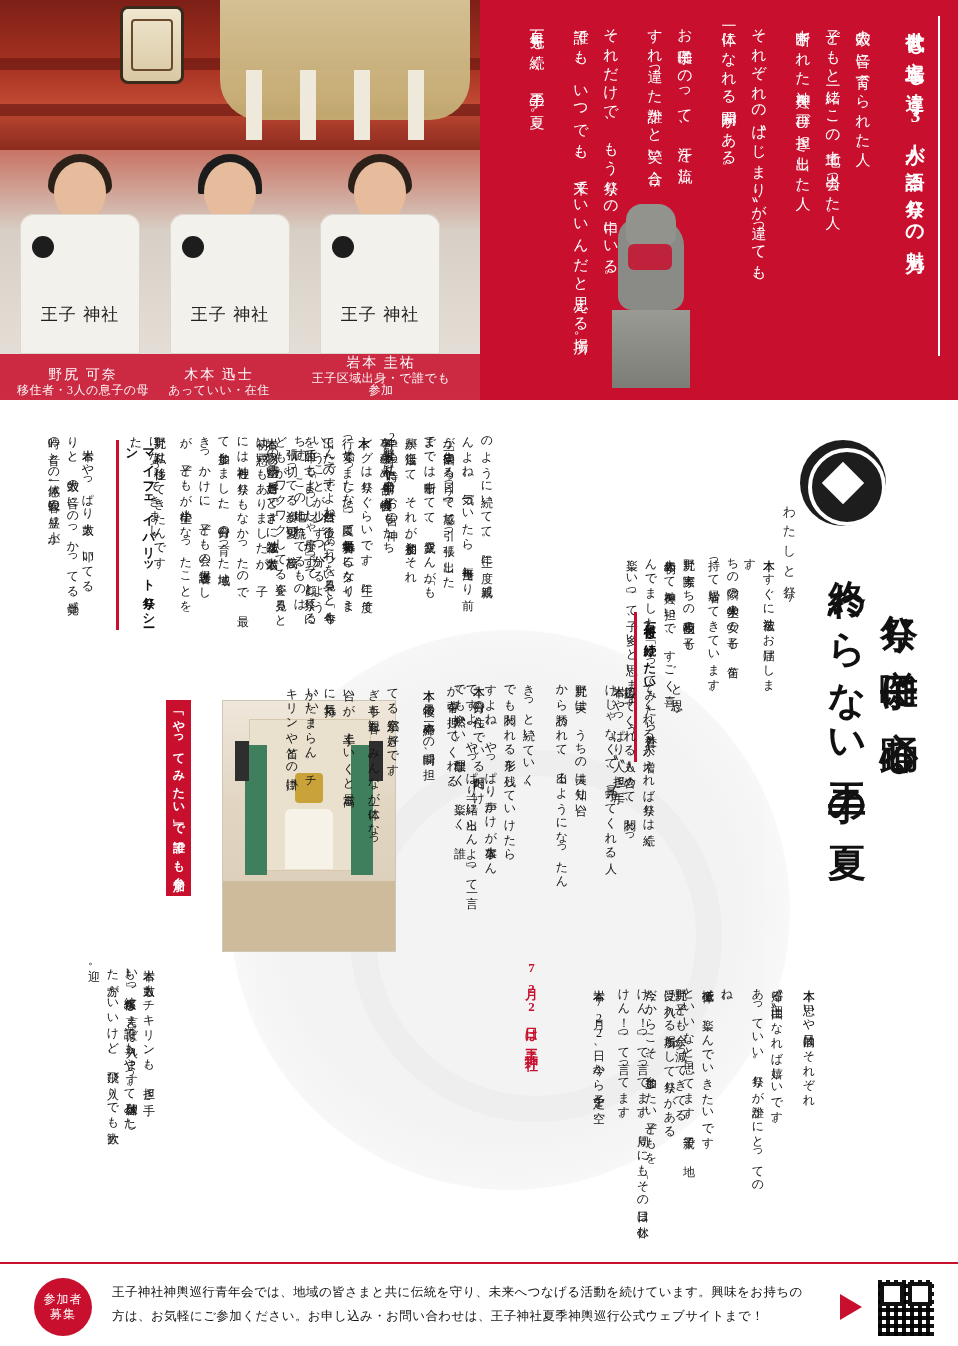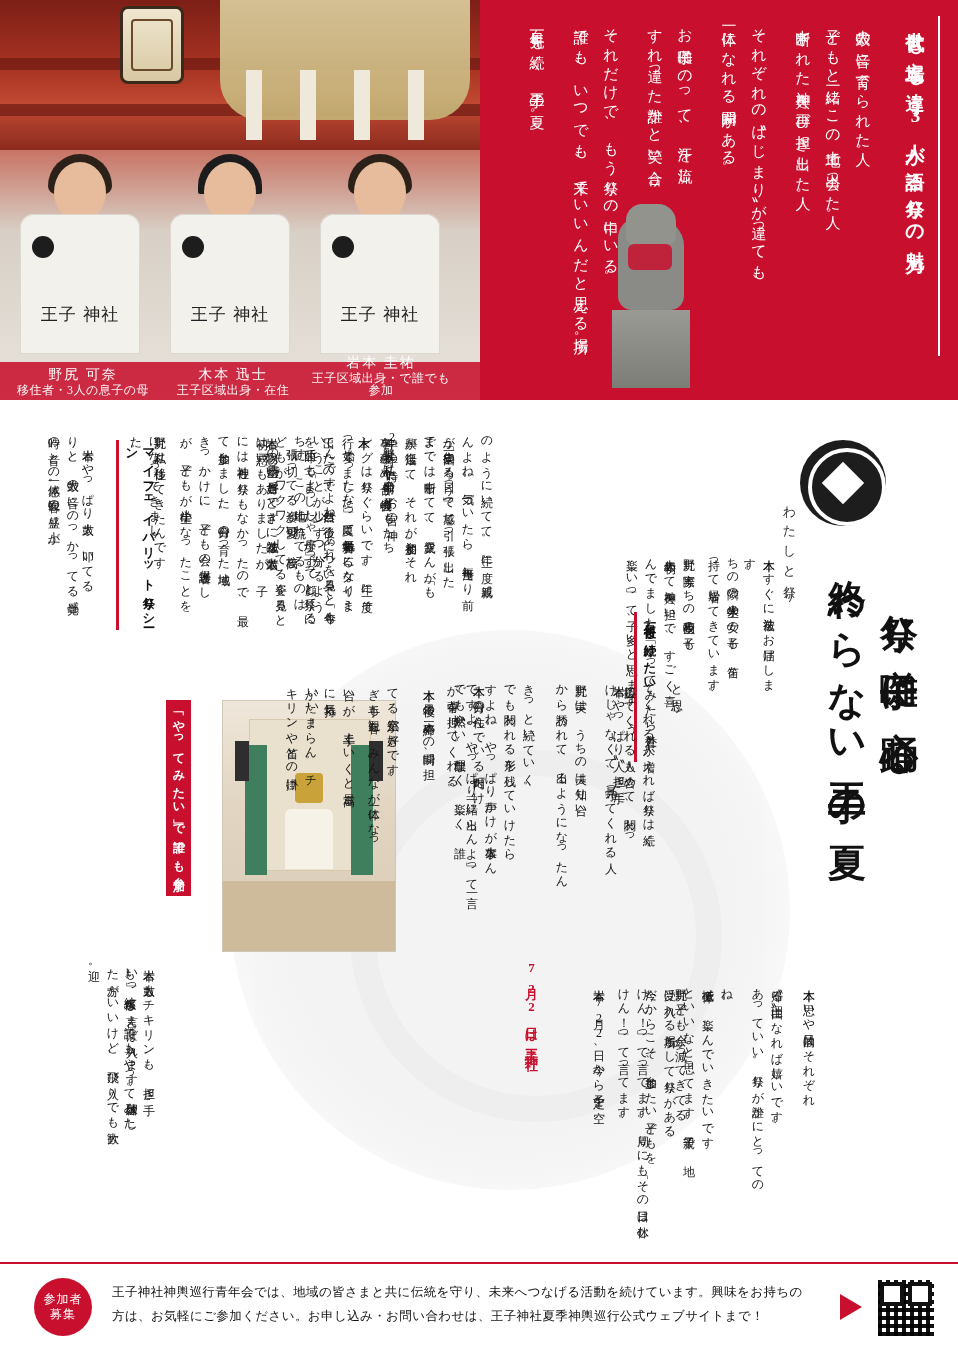--- a/index.html
+++ b/index.html
@@ -29,21 +29,21 @@
   .shide{position:absolute;top:70px;width:16px;height:70px;background:#efe9dc;}
   .people{position:absolute;left:0;bottom:0;width:556px;height:250px;}
   .person{position:absolute;bottom:46px;width:120px;height:190px;}
   .p-body{position:absolute;bottom:0;left:0;width:120px;height:140px;background:#f3f1ec;border-radius:14px 14px 0 0;
     box-shadow:inset 0 0 0 1px #ddd8cf;}
   .p-head{position:absolute;bottom:132px;left:34px;width:52px;height:60px;border-radius:26px/30px;background:#e7bc9c;}
   .p-hair{position:absolute;bottom:160px;left:28px;width:64px;height:40px;border-radius:32px 32px 8px 8px;background:#2b2119;}
   .p-emblem{position:absolute;bottom:96px;left:12px;width:22px;height:22px;border-radius:50%;background:#1d1d1d;}
   .p-kanji{position:absolute;bottom:30px;left:0;width:120px;text-align:center;color:#222;
     font-size:17px;line-height:20px;letter-spacing:1px;font-family:"DejaVu Serif",serif;}
-  .cap-strip{position:absolute;left:0;bottom:0;width:480px;height:38px;background:rgba(200,16,46,.88);}
+  .cap-strip{position:absolute;left:0;bottom:0;width:480px;height:46px;background:rgba(200,16,46,.88);}
   .cap{position:absolute;bottom:4px;color:#fff;text-align:center;width:150px;}
   .cap .nm{font-size:14px;line-height:18px;letter-spacing:2px;}
   .cap .rl{font-size:12px;line-height:12px;letter-spacing:.5px;opacity:.95;}
 
   .komainu{position:absolute;left:612px;top:218px;width:78px;height:170px;}
   .k-body{position:absolute;left:6px;top:0;width:66px;height:92px;background:#8a8a86;border-radius:20px 28px 14px 14px;}
   .k-head{position:absolute;left:14px;top:-14px;width:50px;height:42px;background:#93938e;border-radius:16px 18px 10px 10px;}
   .k-base{position:absolute;left:0;top:92px;width:78px;height:78px;background:linear-gradient(180deg,#9a9a95,#7d7d78);}
   .k-bib{position:absolute;left:16px;top:26px;width:44px;height:26px;background:#c8102e;border-radius:6px;opacity:.85;}
 
@@ -159,23 +159,23 @@
 神社</div>
           </div>
         </div>
       </div>
 
       <div class="cap-strip">
         <div class="cap" style="left:8px">
           <div class="nm">野尻 可奈</div>
           <div class="rl">移住者・3人の息子の母</div>
         </div>
-        <div class="cap" style="left:158px">
+        <div class="cap" style="left:144px">
           <div class="nm">木本 迅士</div>
-          <div class="rl">王子区域出身・在住</div>
+          <div class="rl">あっていい・在住</div>
         </div>
         <div class="cap" style="left:306px">
           <div class="nm">岩本 圭祐</div>
           <div class="rl">王子区域出身・で誰でも参加</div>
         </div>
       </div>
     </div>
 
     <div class="komainu">
       <div class="k-body"></div>

